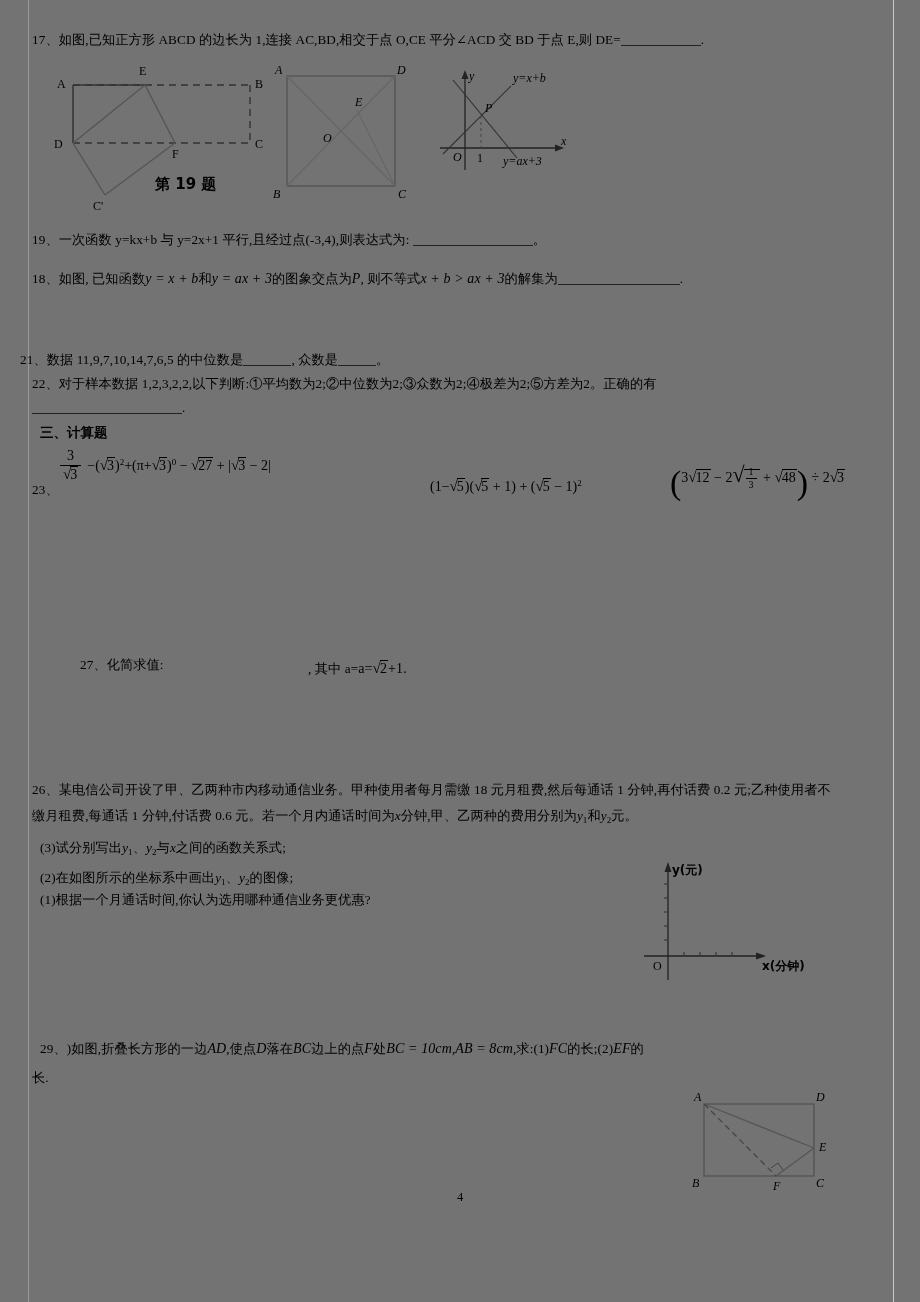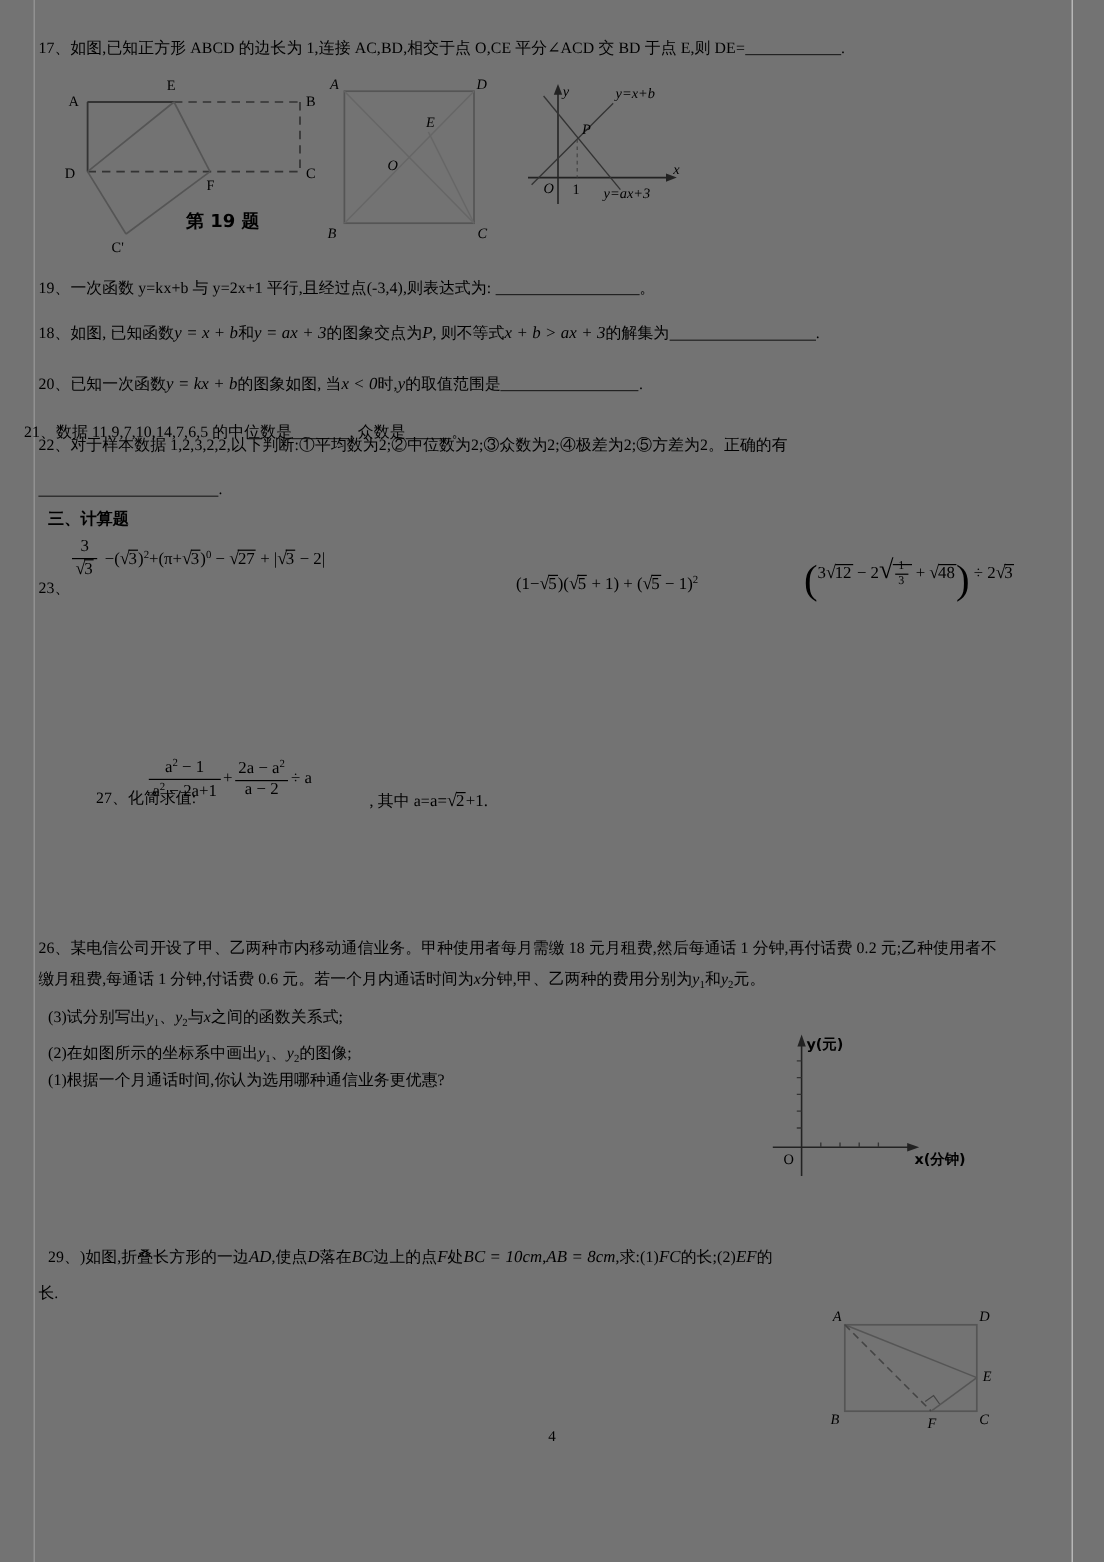--- a/index.html
+++ b/index.html
@@ -166,29 +166,26 @@
   </div>
 
   <div class="q" style="left:32px; top:230px; width:855px;">
     <span class="num">19、</span><span>一次函数 y=kx+b 与 y=2x+1 平行,且经过点(-3,4),则表达式为:</span>&nbsp;<span class="blank" style="width:120px;"></span><span>。</span>
   </div>
 
   <div class="q" style="left:32px; top:268px; width:855px;">
     <span class="num">18、</span><span>如图, 已知函数</span><span class="ital mathline">y = x + b</span><span>和</span><span class="ital mathline">y = ax + 3</span><span>的图象交点为</span><span class="ital mathline">P</span><span>, 则不等式</span><span class="ital mathline">x + b &gt; ax + 3</span><span>的解集为</span><span class="blank" style="width:122px;"></span><span>.</span>
   </div>
 
-  <div class="q" style="left:32px; top:310px; width:855px;">
-    <span class="num">20、</span><span>已知一次函数</span><span class="ital mathline">y = kx + b</span><span>的图象如图, 当</span><span class="ital mathline">x &lt; 0</span><span>时,</span><span class="ital mathline">y</span><span>的取值范围是</span><span class="blank" style="width:115px;"></span><span>.</span>
-  </div>
 
   <div class="q" style="left:20px; top:350px; width:855px;">
     <span class="num">21、</span><span>数据 11,9,7,10,14,7,6,5 的中位数是</span><span class="blank" style="width:48px;"></span><span>, 众数是</span><span class="blank" style="width:38px;"></span><span>。</span>
   </div>
 
-  <div class="q" style="left:32px; top:361px; width:860px;">
+  <div class="q" style="left:32px; top:374px; width:860px;">
     <span class="num">22、</span><span>对于样本数据 1,2,3,2,2,以下判断:①平均数为2;②中位数为2;③众数为2;④极差为2;⑤方差为2。正确的有</span>
   </div>
   <div class="q" style="left:32px; top:398px;">
     <span class="blank" style="width:150px;"></span><span>.</span>
   </div>
 
   <div class="secthead" style="left:40px; top:424px;">三、计算题</div>
 
   <div class="q" style="left:32px; top:480px;">
     <span class="num">23、</span>
@@ -205,29 +202,20 @@
   <div style="position:absolute; left:430px; top:478px;" class="mathline">
     (1−<span class="rad"><span class="rsym">√</span><span class="rbody">5</span></span>)(<span class="rad"><span class="rsym">√</span><span class="rbody">5</span></span> + 1) + (<span class="rad"><span class="rsym">√</span><span class="rbody">5</span></span> − 1)<span class="sup">2</span>
   </div>
 
   <div style="position:absolute; left:670px; top:462px;" class="mathline">
     <span style="font-size:34px; vertical-align:-10px; line-height:0.7;">(</span><span style="vertical-align:2px;">3<span class="rad"><span class="rsym">√</span><span class="rbody">12</span></span> − 2<span class="rad"><span class="rsym" style="font-size:22px;">√</span><span class="rbody"><span class="frac" style="font-size:10px;"><span class="top">1</span><span class="bot">3</span></span></span></span> + <span class="rad"><span class="rsym">√</span><span class="rbody">48</span></span></span><span style="font-size:34px; vertical-align:-10px; line-height:0.7;">)</span><span style="vertical-align:2px;"> ÷ 2<span class="rad"><span class="rsym">√</span><span class="rbody">3</span></span></span>
   </div>
 
   <div class="q" style="left:32px; top:655px;margin-left:48px;">
     <span class="num">27、</span><span>化简求值:</span>
-  </div>
-  <div style="position:absolute; left:122px; top:630px;" class="mathline">
-    <span class="frac" style="font-size:14px;">
-      <span class="top">a<span class="sup">2</span> − 1</span>
-      <span class="bot">a<span class="sup">2</span> − 2a+1</span>
-    </span><span>+</span><span class="frac" style="font-size:14px;">
-      <span class="top">2a − a<span class="sup">2</span></span>
-      <span class="bot">a − 2</span>
-    </span><span>÷ a</span>
   </div>
   <div style="position:absolute; left:308px; top:657px;" class="q">
     <span>, 其中 a=</span><span class="mathline">a=<span class="rad"><span class="rsym">√</span><span class="rbody">2</span></span>+1.</span>
   </div>
 
   <div class="q" style="left:32px; top:780px; width:862px;">
     <span class="num">26、</span><span>某电信公司开设了甲、乙两种市内移动通信业务。甲种使用者每月需缴 18 元月租费,然后每通话 1 分钟,再付话费 0.2 元;乙种使用者不</span>
   </div>
   <div class="q" style="left:32px; top:806px; width:862px;">
     <span>缴月租费,每通话 1 分钟,付话费 0.6 元。若一个月内通话时间为</span><span class="ital">x</span><span>分钟,甲、乙两种的费用分别为</span><span class="ital">y</span><span class="sub">1</span><span>和</span><span class="ital">y</span><span class="sub">2</span><span>元。</span>

